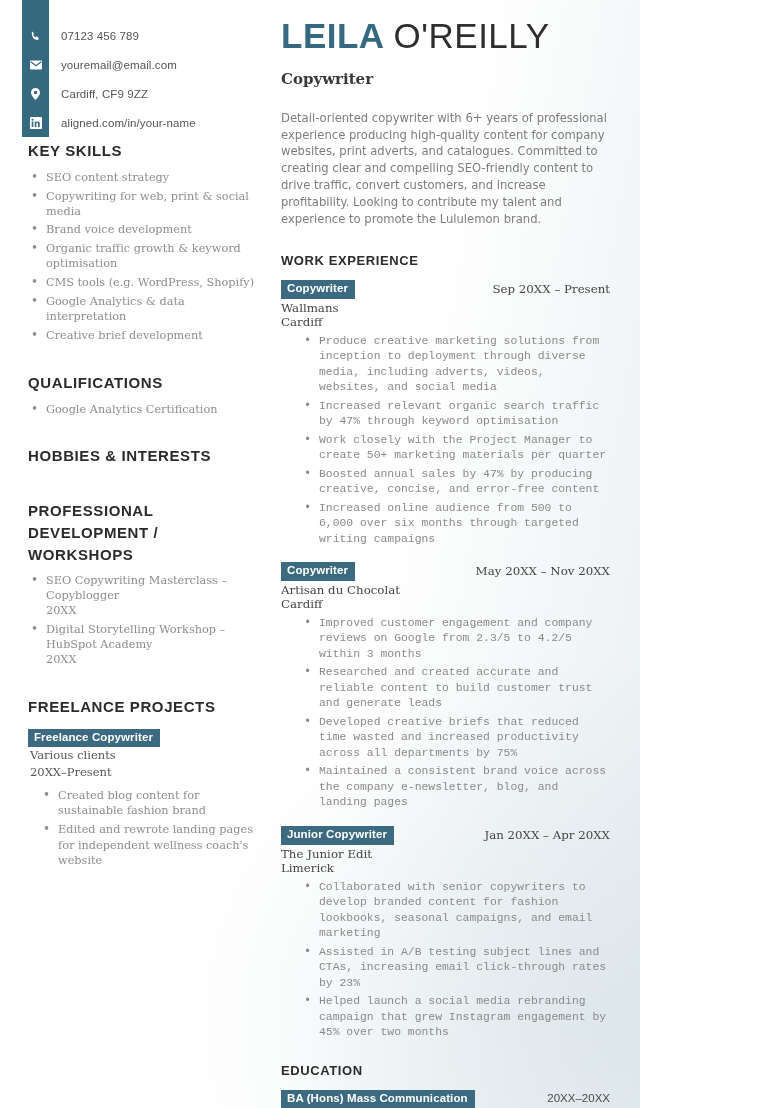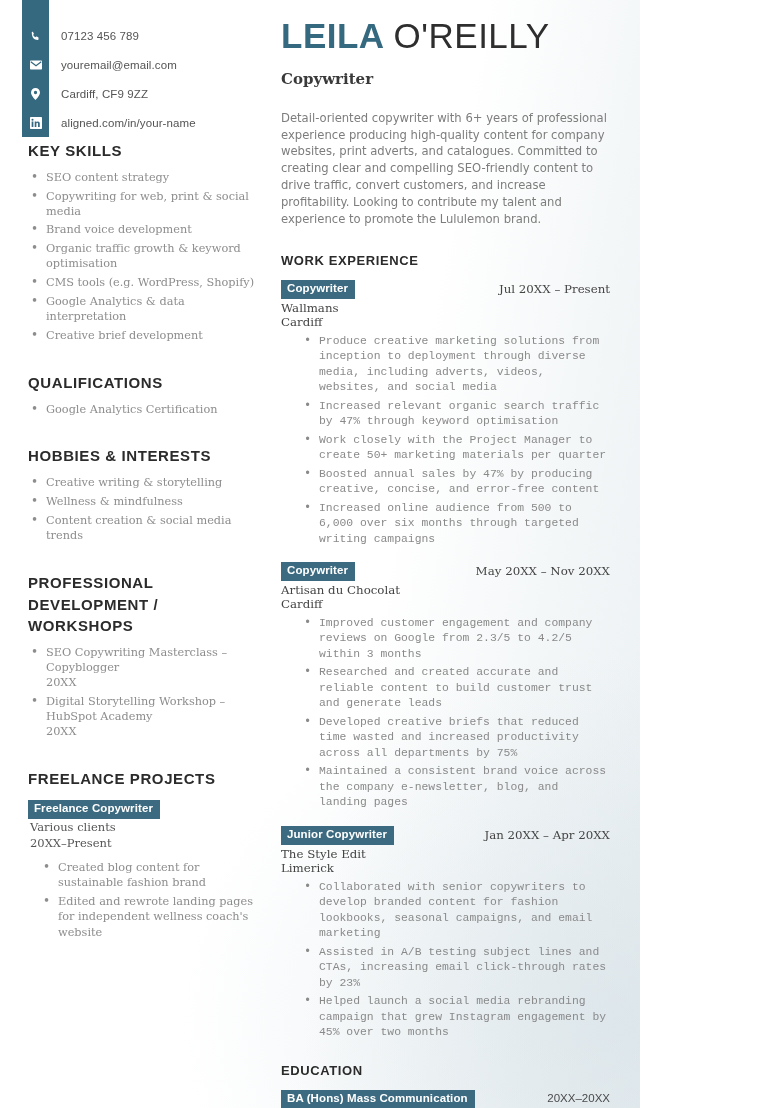--- a/index.html
+++ b/index.html
@@ -333,25 +333,20 @@
         <div class="side-gap-lg"></div>
 
         <h2 class="side-head">QUALIFICATIONS</h2>
         <ul class="side-list">
           <li>Google Analytics Certification</li>
         </ul>
 
         <div class="side-gap-lg"></div>
 
         <h2 class="side-head">HOBBIES &amp; INTERESTS</h2>
-        <ul class="side-list">
-          <li>Creative writing &amp; storytelling</li>
-          <li>Wellness &amp; mindfulness</li>
-          <li>Content creation &amp; social media trends</li>
-        </ul>
 
         <div class="side-gap-lg"></div>
 
         <h2 class="side-head">PROFESSIONAL DEVELOPMENT / WORKSHOPS</h2>
         <ul class="side-list">
           <li style="white-space:pre-line">SEO Copywriting Masterclass – Copyblogger
 20XX</li>
           <li style="white-space:pre-line">Digital Storytelling Workshop – HubSpot Academy
 20XX</li>
         </ul>
@@ -379,21 +374,21 @@
 
       <div class="job-title">Copywriter</div>
 
       <p class="summary">Detail-oriented copywriter with 6+ years of professional experience producing high-quality content for company websites, print adverts, and catalogues. Committed to creating clear and compelling SEO-friendly content to drive traffic, convert customers, and increase profitability. Looking to contribute my talent and experience to promote the Lululemon brand.</p>
 
       <h2 class="main-head">WORK EXPERIENCE</h2>
 
       <div class="entry">
         <div class="entry-top">
           <span class="badge">Copywriter</span>
-          <span class="entry-date">Jul 20XX – Present</span>
+          <span class="entry-date">Sep 20XX – Present</span>
         </div>
         <div class="entry-sub">
           <span class="entry-company">Wallmans</span>
           <span class="entry-loc">Cardiff</span>
         </div>
         <ul class="bullets">
           <li>Produce creative marketing solutions from inception to deployment through diverse media, including adverts, videos, websites, and social media</li>
           <li>Increased relevant organic search traffic by 47% through keyword optimisation</li>
           <li>Work closely with the Project Manager to create 50+ marketing materials per quarter</li>
           <li>Boosted annual sales by 47% by producing creative, concise, and error-free content</li>
@@ -417,21 +412,21 @@
           <li>Maintained a consistent brand voice across the company e-newsletter, blog, and landing pages</li>
         </ul>
       </div>
 
       <div class="entry">
         <div class="entry-top">
           <span class="badge">Junior Copywriter</span>
           <span class="entry-date">Jan 20XX – Apr 20XX</span>
         </div>
         <div class="entry-sub">
-          <span class="entry-company">The Style Edit</span>
+          <span class="entry-company">The Junior Edit</span>
           <span class="entry-loc">Limerick</span>
         </div>
         <ul class="bullets">
           <li>Collaborated with senior copywriters to develop branded content for fashion lookbooks, seasonal campaigns, and email marketing</li>
           <li>Assisted in A/B testing subject lines and CTAs, increasing email click-through rates by 23%</li>
           <li>Helped launch a social media rebranding campaign that grew Instagram engagement by 45% over two months</li>
         </ul>
       </div>
 
       <div class="edu-section">

